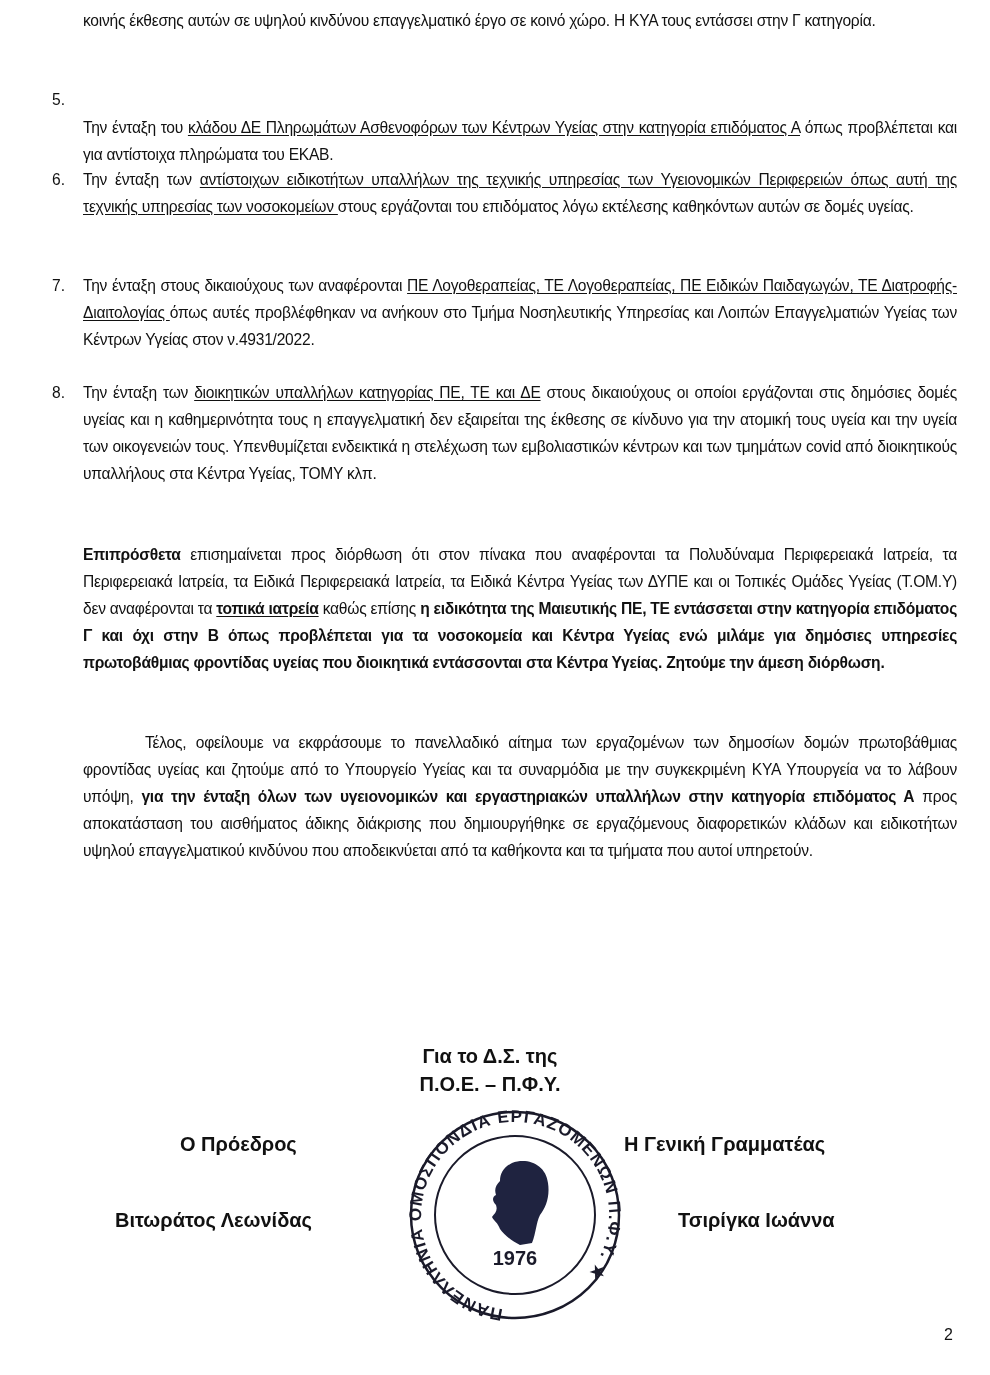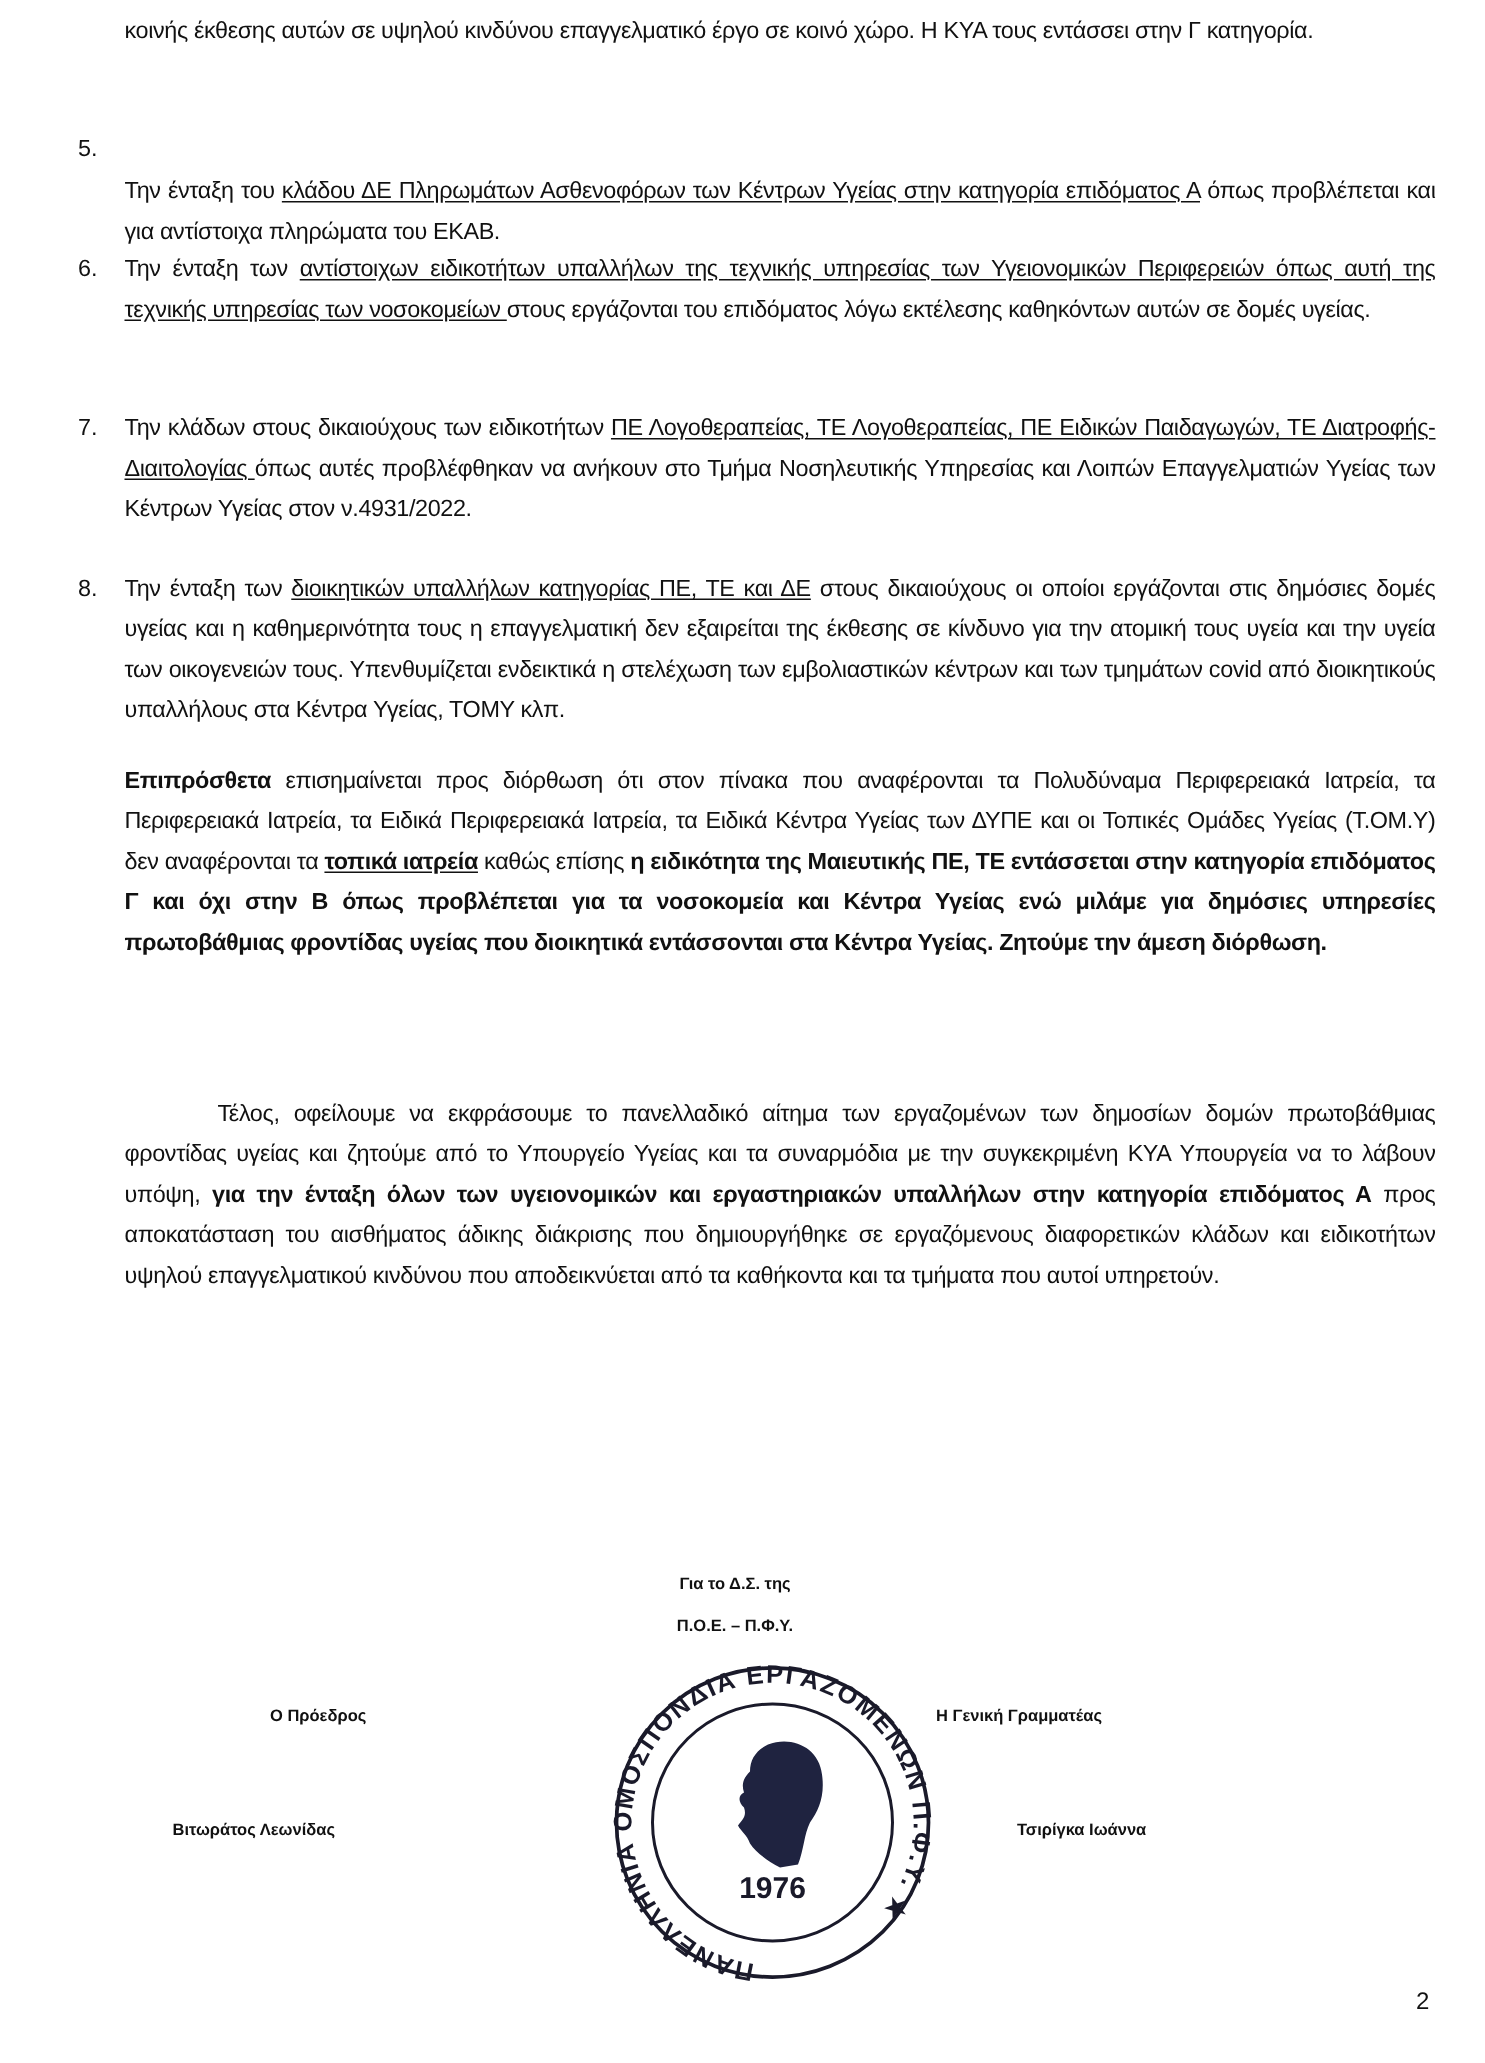--- a/index.html
+++ b/index.html
@@ -7,21 +7,21 @@
     width: 990px; height: 1375px; position: relative; overflow: hidden;
     font-family: "Liberation Sans", sans-serif;
     color: #111111; font-size: 15.6px;
   }
   .page { position: absolute; left: 0; top: 0; width: 990px; height: 1375px; }
   .p { position: absolute; left: 83px; width: 874px; line-height: 27px; text-align: justify; letter-spacing: -0.25px; }
   .num { position: absolute; left: 52px; line-height: 27px; }
   .u { text-decoration: underline; text-underline-offset: 2px; }
   b, .b { font-weight: bold; }
   .indent { text-indent: 62px; }
-  .sig { position: absolute; font-weight: bold; font-size: 11px; line-height: 22px; white-space: nowrap; }
+  .sig { position: absolute; font-weight: bold; font-size: 20px; line-height: 22px; white-space: nowrap; }
   .center { text-align: center; }
   .pagenum { position: absolute; left: 944px; top: 1326px; font-size: 16px; }
   .stamp { position: absolute; left: 400px; top: 1105px; width: 230px; height: 220px; }
 </style>
 </head>
 <body>
 
 <div class="page">
 
   <div class="p" style="top:7px;">
@@ -33,29 +33,29 @@
     <span>Την ένταξη του </span><span class="u">κλάδου ΔΕ Πληρωμάτων Ασθενοφόρων των Κέντρων Υγείας στην κατηγορία επιδόματος Α</span><span> όπως προβλέπεται και για αντίστοιχα πληρώματα του ΕΚΑΒ.</span>
   </div>
 
   <div class="num" style="top:166px;">6.</div>
   <div class="p" style="top:166px;">
     <span>Την ένταξη των </span><span class="u">αντίστοιχων ειδικοτήτων υπαλλήλων της τεχνικής υπηρεσίας των Υγειονομικών Περιφερειών όπως αυτή της τεχνικής υπηρεσίας των νοσοκομείων </span><span>  στους εργάζονται του επιδόματος λόγω εκτέλεσης καθηκόντων αυτών σε δομές υγείας.</span>
   </div>
 
   <div class="num" style="top:272px;">7.</div>
   <div class="p" style="top:272px;">
-    <span>Την κλάδων στους δικαιούχους των ειδικοτήτων </span><span class="u">ΠΕ Λογοθεραπείας, ΤΕ Λογοθεραπείας,  ΠΕ Ειδικών Παιδαγωγών, ΤΕ Διατροφής-Διαιτολογίας </span><span>όπως αυτές προβλέφθηκαν να ανήκουν στο Τμήμα Νοσηλευτικής Υπηρεσίας και Λοιπών Επαγγελματιών Υγείας των Κέντρων Υγείας στον ν.4931/2022.</span>
+    <span>Την ένταξη στους δικαιούχους των αναφέρονται </span><span class="u">ΠΕ Λογοθεραπείας, ΤΕ Λογοθεραπείας,  ΠΕ Ειδικών Παιδαγωγών, ΤΕ Διατροφής-Διαιτολογίας </span><span>όπως αυτές προβλέφθηκαν να ανήκουν στο Τμήμα Νοσηλευτικής Υπηρεσίας και Λοιπών Επαγγελματιών Υγείας των Κέντρων Υγείας στον ν.4931/2022.</span>
   </div>
 
   <div class="num" style="top:379px;">8.</div>
   <div class="p" style="top:379px;">
     <span>Την ένταξη των </span><span class="u">διοικητικών υπαλλήλων κατηγορίας ΠΕ, ΤΕ και ΔΕ</span><span> στους δικαιούχους οι οποίοι εργάζονται στις δημόσιες δομές υγείας και η καθημερινότητα τους η επαγγελματική δεν εξαιρείται της έκθεσης σε κίνδυνο για την ατομική τους υγεία και την υγεία των οικογενειών τους. Υπενθυμίζεται ενδεικτικά  η στελέχωση των εμβολιαστικών κέντρων και των τμημάτων covid από διοικητικούς υπαλλήλους στα Κέντρα Υγείας, ΤΟΜΥ κλπ.</span>
   </div>
 
-  <div class="p" style="top:507px;">
+  <div class="p" style="top:541px;">
     <b>Επιπρόσθετα</b><span> επισημαίνεται προς διόρθωση ότι στον πίνακα που αναφέρονται τα Πολυδύναμα Περιφερειακά Ιατρεία, τα Περιφερειακά Ιατρεία, τα Ειδικά Περιφερειακά Ιατρεία, τα Ειδικά Κέντρα Υγείας των ΔΥΠΕ και οι Τοπικές Ομάδες Υγείας (Τ.ΟΜ.Υ) δεν αναφέρονται τα </span><b class="u">τοπικά ιατρεία</b><span> καθώς επίσης </span><b>η ειδικότητα της Μαιευτικής ΠΕ, ΤΕ εντάσσεται στην κατηγορία επιδόματος Γ και όχι στην Β όπως προβλέπεται για τα νοσοκομεία και Κέντρα Υγείας ενώ μιλάμε για δημόσιες υπηρεσίες πρωτοβάθμιας φροντίδας υγείας που διοικητικά εντάσσονται στα Κέντρα Υγείας. Ζητούμε την άμεση διόρθωση.</b>
   </div>
 
   <div class="p indent" style="top:729px;">
     <span>Τέλος, οφείλουμε να εκφράσουμε το πανελλαδικό αίτημα των εργαζομένων των δημοσίων δομών πρωτοβάθμιας φροντίδας υγείας και ζητούμε από το Υπουργείο Υγείας και τα συναρμόδια με την συγκεκριμένη ΚΥΑ Υπουργεία  να το λάβουν υπόψη,  </span><b>για την ένταξη όλων των υγειονομικών και εργαστηριακών υπαλλήλων στην κατηγορία επιδόματος Α</b><span> προς αποκατάσταση του αισθήματος άδικης διάκρισης που δημιουργήθηκε σε εργαζόμενους διαφορετικών κλάδων και ειδικοτήτων υψηλού επαγγελματικού κινδύνου που αποδεικνύεται από τα καθήκοντα και τα τμήματα που αυτοί υπηρετούν.</span>
   </div>
 
   <div class="sig center" style="left:390px; width:200px; top:1045px;">Για το Δ.Σ. της</div>
   <div class="sig center" style="left:390px; width:200px; top:1073px;">Π.Ο.Ε. – Π.Φ.Υ.</div>
 

